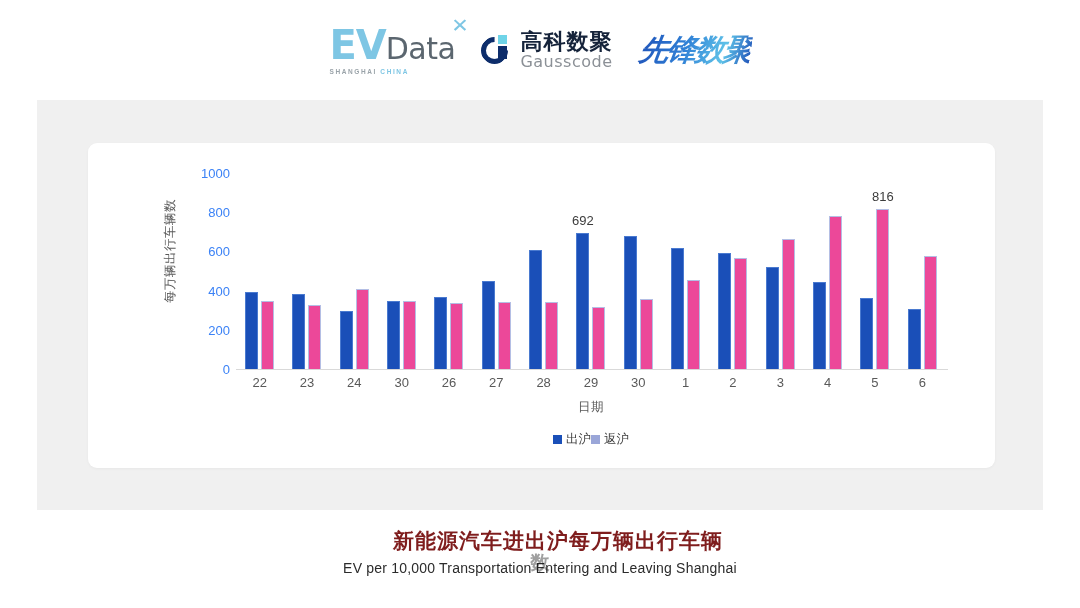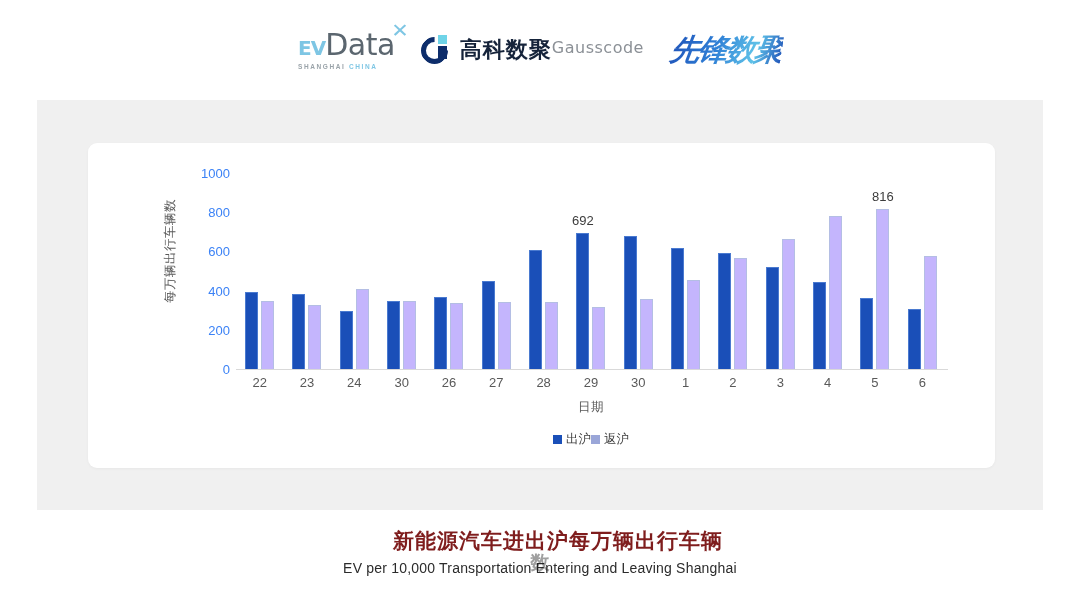--- a/index.html
+++ b/index.html
@@ -16,21 +16,21 @@
     position: absolute; left: 0; top: 18px; width: 1080px; height: 64px;
     display: flex; align-items: center; justify-content: center; gap: 26px;
   }
   .logo { display: flex; align-items: center; }
 
   
   .evdata { position: relative; display: flex; flex-direction: column; align-items: flex-start; }
   .evdata-main { display: flex; align-items: baseline; position: relative; }
   .evdata-ev {
     font-family: "DejaVu Sans", sans-serif;
-    font-size: 20px; font-weight: 700; letter-spacing: -1px;
+    font-size: 40px; font-weight: 700; letter-spacing: -1px;
     color: #7ec6e4; line-height: 1;
   }
   .evdata-data {
     font-family: "DejaVu Sans", sans-serif;
     font-size: 30px; font-weight: 400; letter-spacing: -0.5px;
     color: #5b666f; line-height: 1;
   }
   .evdata-x {
     position: absolute; right: -13px; top: -9px;
     font-size: 19px; color: #7ec6e4; font-weight: 300; line-height: 1;
@@ -46,21 +46,21 @@
   .gauss { display: flex; align-items: center; gap: 7px; }
   .gauss-mark { position: relative; width: 32px; height: 32px; }
   .gauss-ring {
     position: absolute; left: 0; top: 3px; width: 27px; height: 27px;
     border: 5px solid #0d2d6b; border-radius: 50%;
     border-right-color: transparent;
     transform: rotate(-45deg);
   }
   .gauss-sq1 { position: absolute; left: 17px; top: 1px; width: 9px; height: 9px; background: #6fd4e8; }
   .gauss-sq2 { position: absolute; left: 17px; top: 12px; width: 9px; height: 13px; background: #0d2d6b; }
-  .gauss-text { display: flex; flex-direction: row; align-items: flex-start; line-height: 1; }
+  .gauss-text { display: flex; flex-direction: column; align-items: flex-start; line-height: 1; }
   .gauss-cn {
     font-family: "DejaVu Sans", sans-serif;
     font-size: 22px; font-weight: 700; color: #15233a; letter-spacing: 1px;
   }
   .gauss-en {
     font-family: "DejaVu Sans", sans-serif;
     font-size: 16px; font-weight: 400; color: #8b9096; letter-spacing: 0.5px;
     margin-top: 1px;
   }
 
@@ -114,21 +114,21 @@
     position: absolute; left: 148px; top: 226px; width: 712px; height: 1px;
     background: #d9d9d9;
   }
 
   .cols { position: absolute; left: 0; bottom: 0; width: 100%; height: 196px;
           display: flex; align-items: flex-end; }
   .col { flex: 1 1 0; height: 100%; position: relative;
          display: flex; align-items: flex-end; justify-content: center; gap: 3px; }
   .bar { width: 13px; position: relative; }
   .bar.out { background: #1a4fb8; border: 1px solid #4a7ad0; border-bottom: none; }
-  .bar.back { background: #c4b5fd; border: 1px solid #b4bee4; border-bottom: none; }
+  .bar.back { background: #ec4899; border: 1px solid #b4bee4; border-bottom: none; }
   .bar-label {
     position: absolute; left: 50%; transform: translateX(-50%);
     top: -21px; font-size: 13px; color: #3c3c3c; white-space: nowrap;
   }
 
   .x-labels {
     position: absolute; left: 148px; top: 232px; width: 710px;
     display: flex;
   }
   .x-label { flex: 1 1 0; text-align: center; font-size: 13px; color: #595959; }

